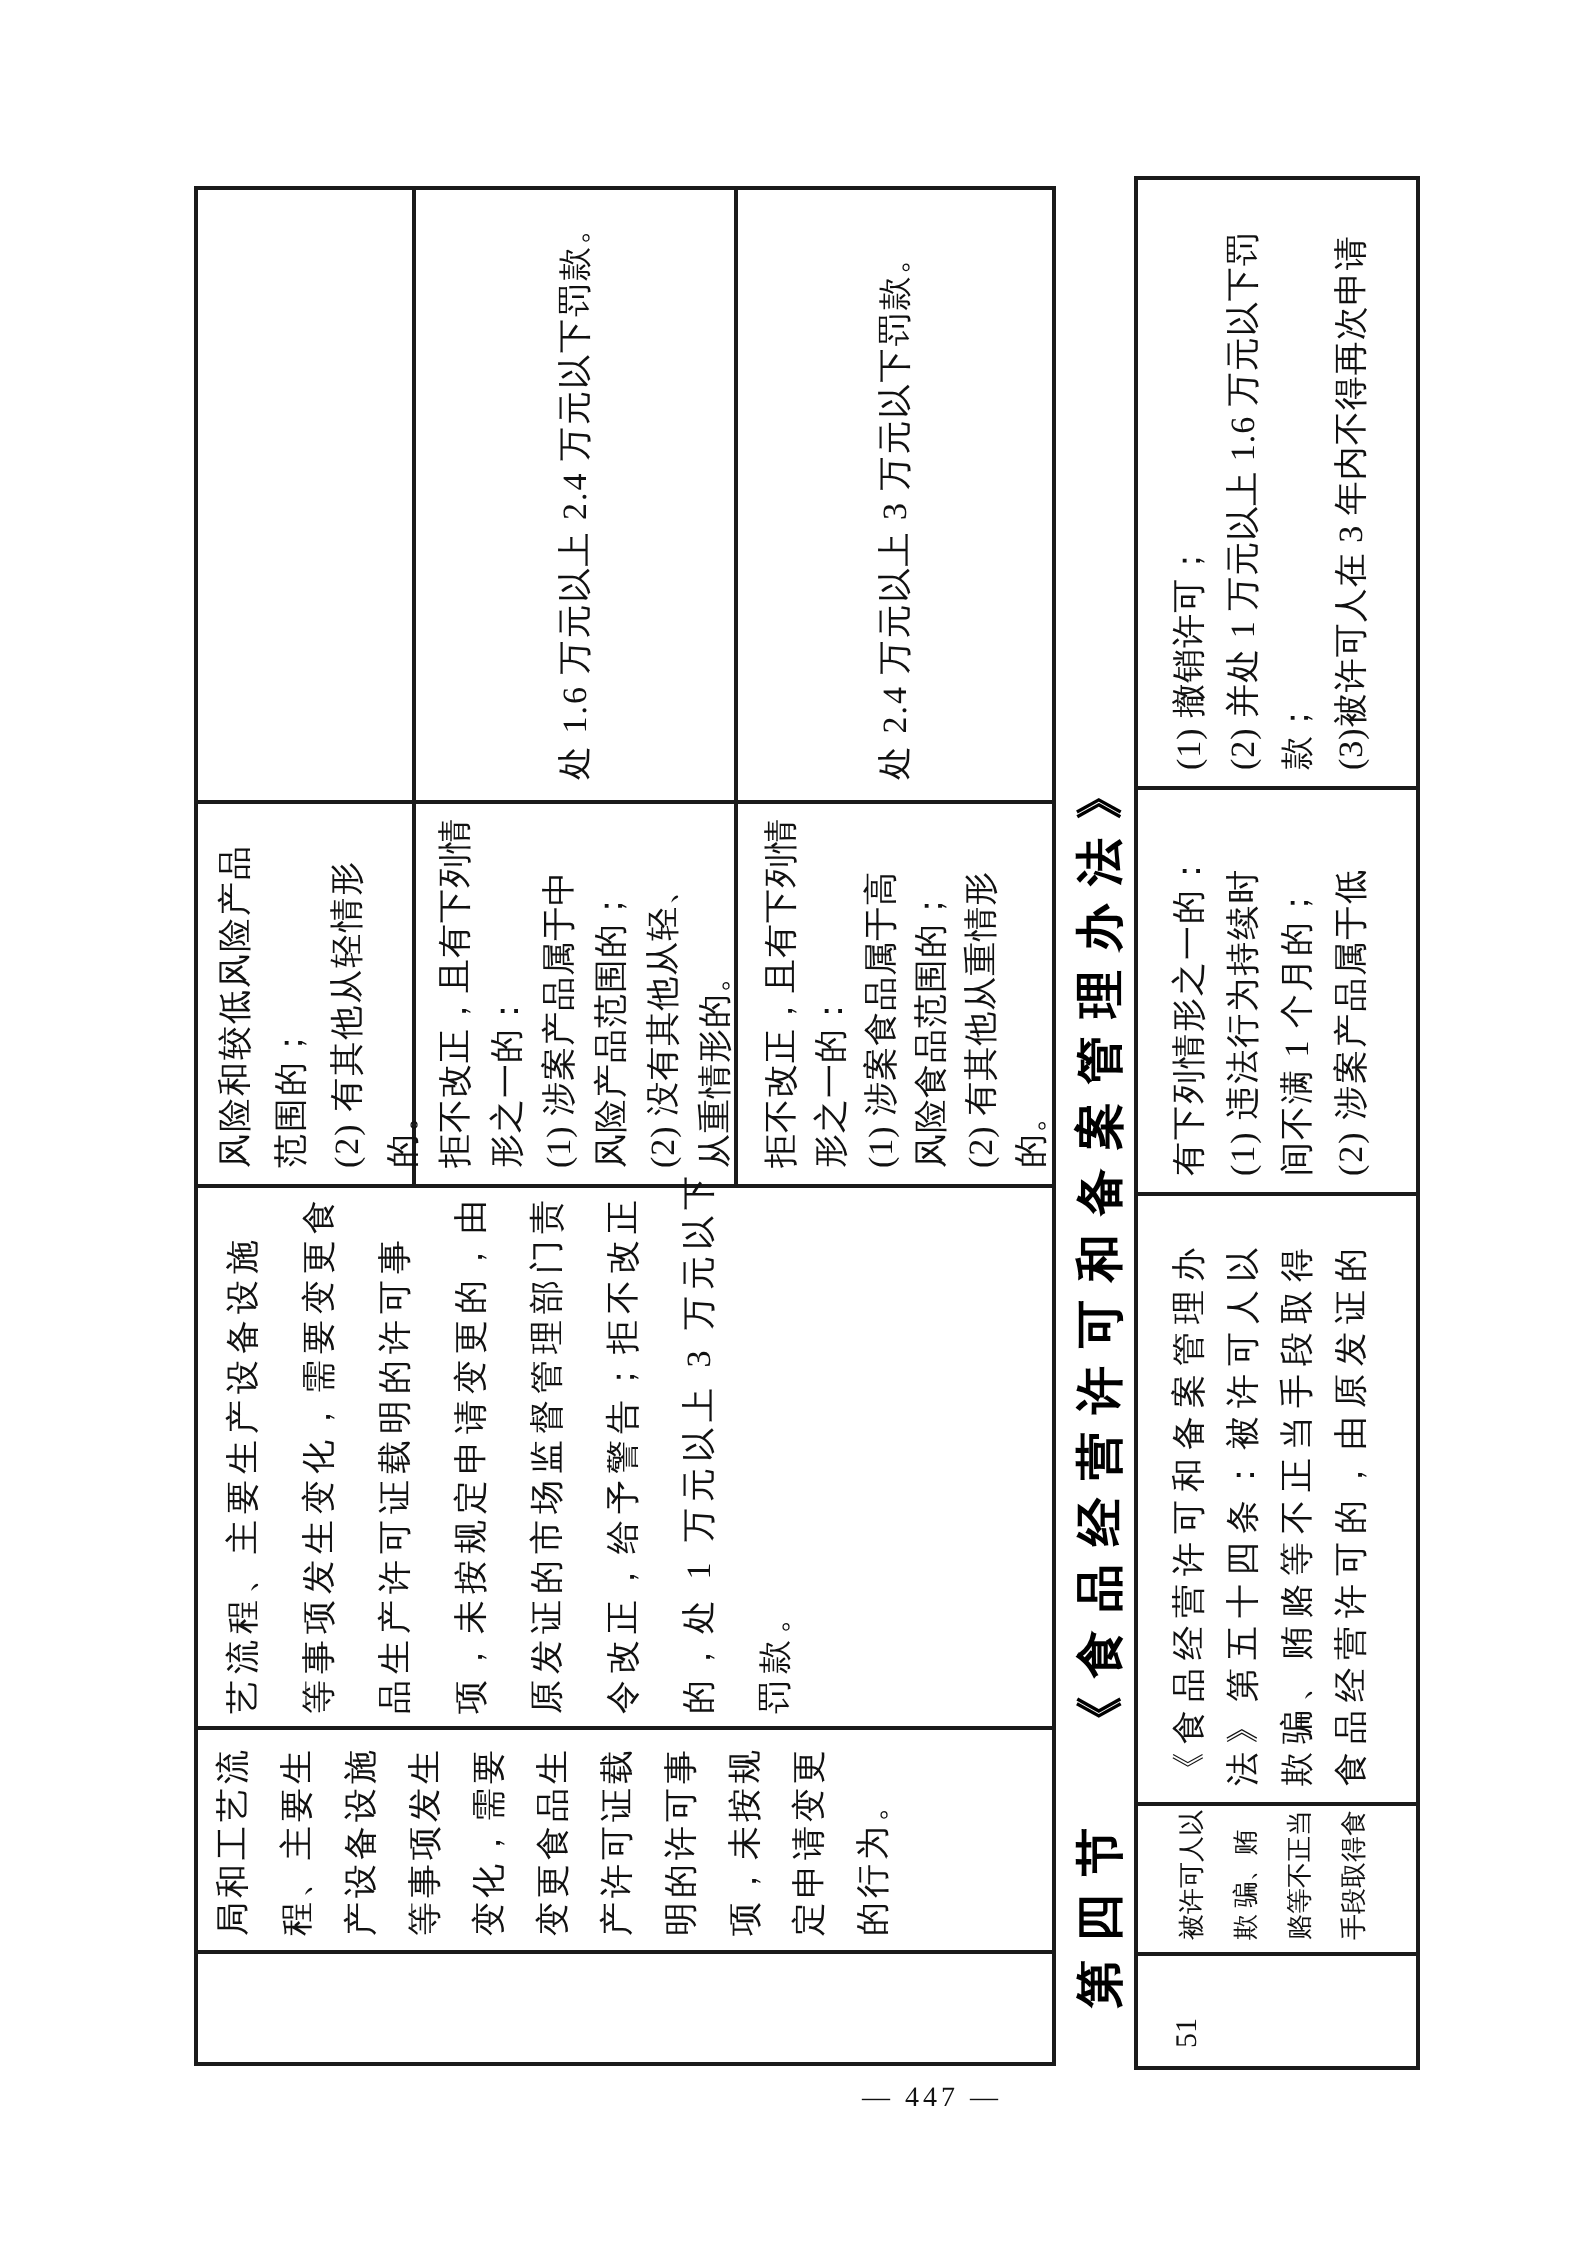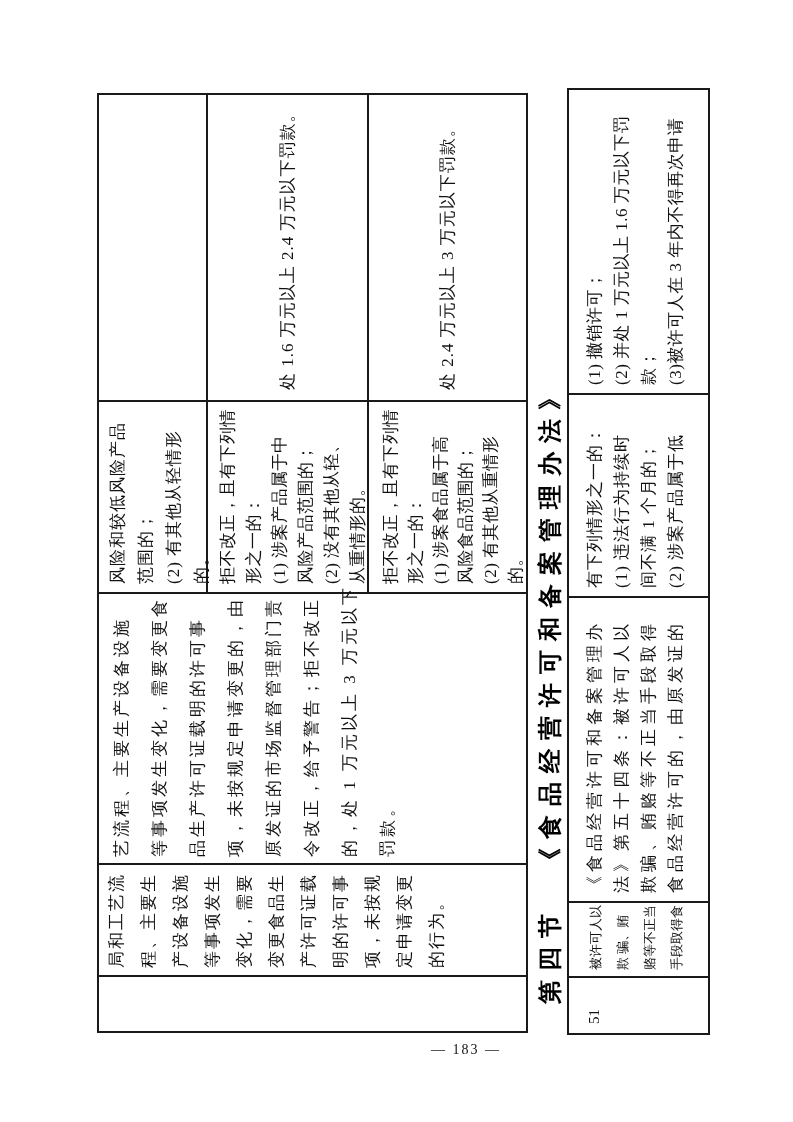--- a/index.html
+++ b/index.html
@@ -124,14 +124,14 @@
       <div class="cell t2-pen" style="left:640px;top:0;width:303px;height:139px;">
           <div class="tl">(1) 撤销许可；</div>
           <div class="tl">(2) 并处 1 万元以上 1.6 万元以下罚</div>
           <div class="tl">款；</div>
           <div class="tl">(3)被许可人在 3 年内不得再次申请</div>
         </div>
     </div>
 
   </div>
 
-  <div class="folio">— 183 —</div>
+  <div class="folio">— 447 —</div>
 </div>
 
 </body></html>

